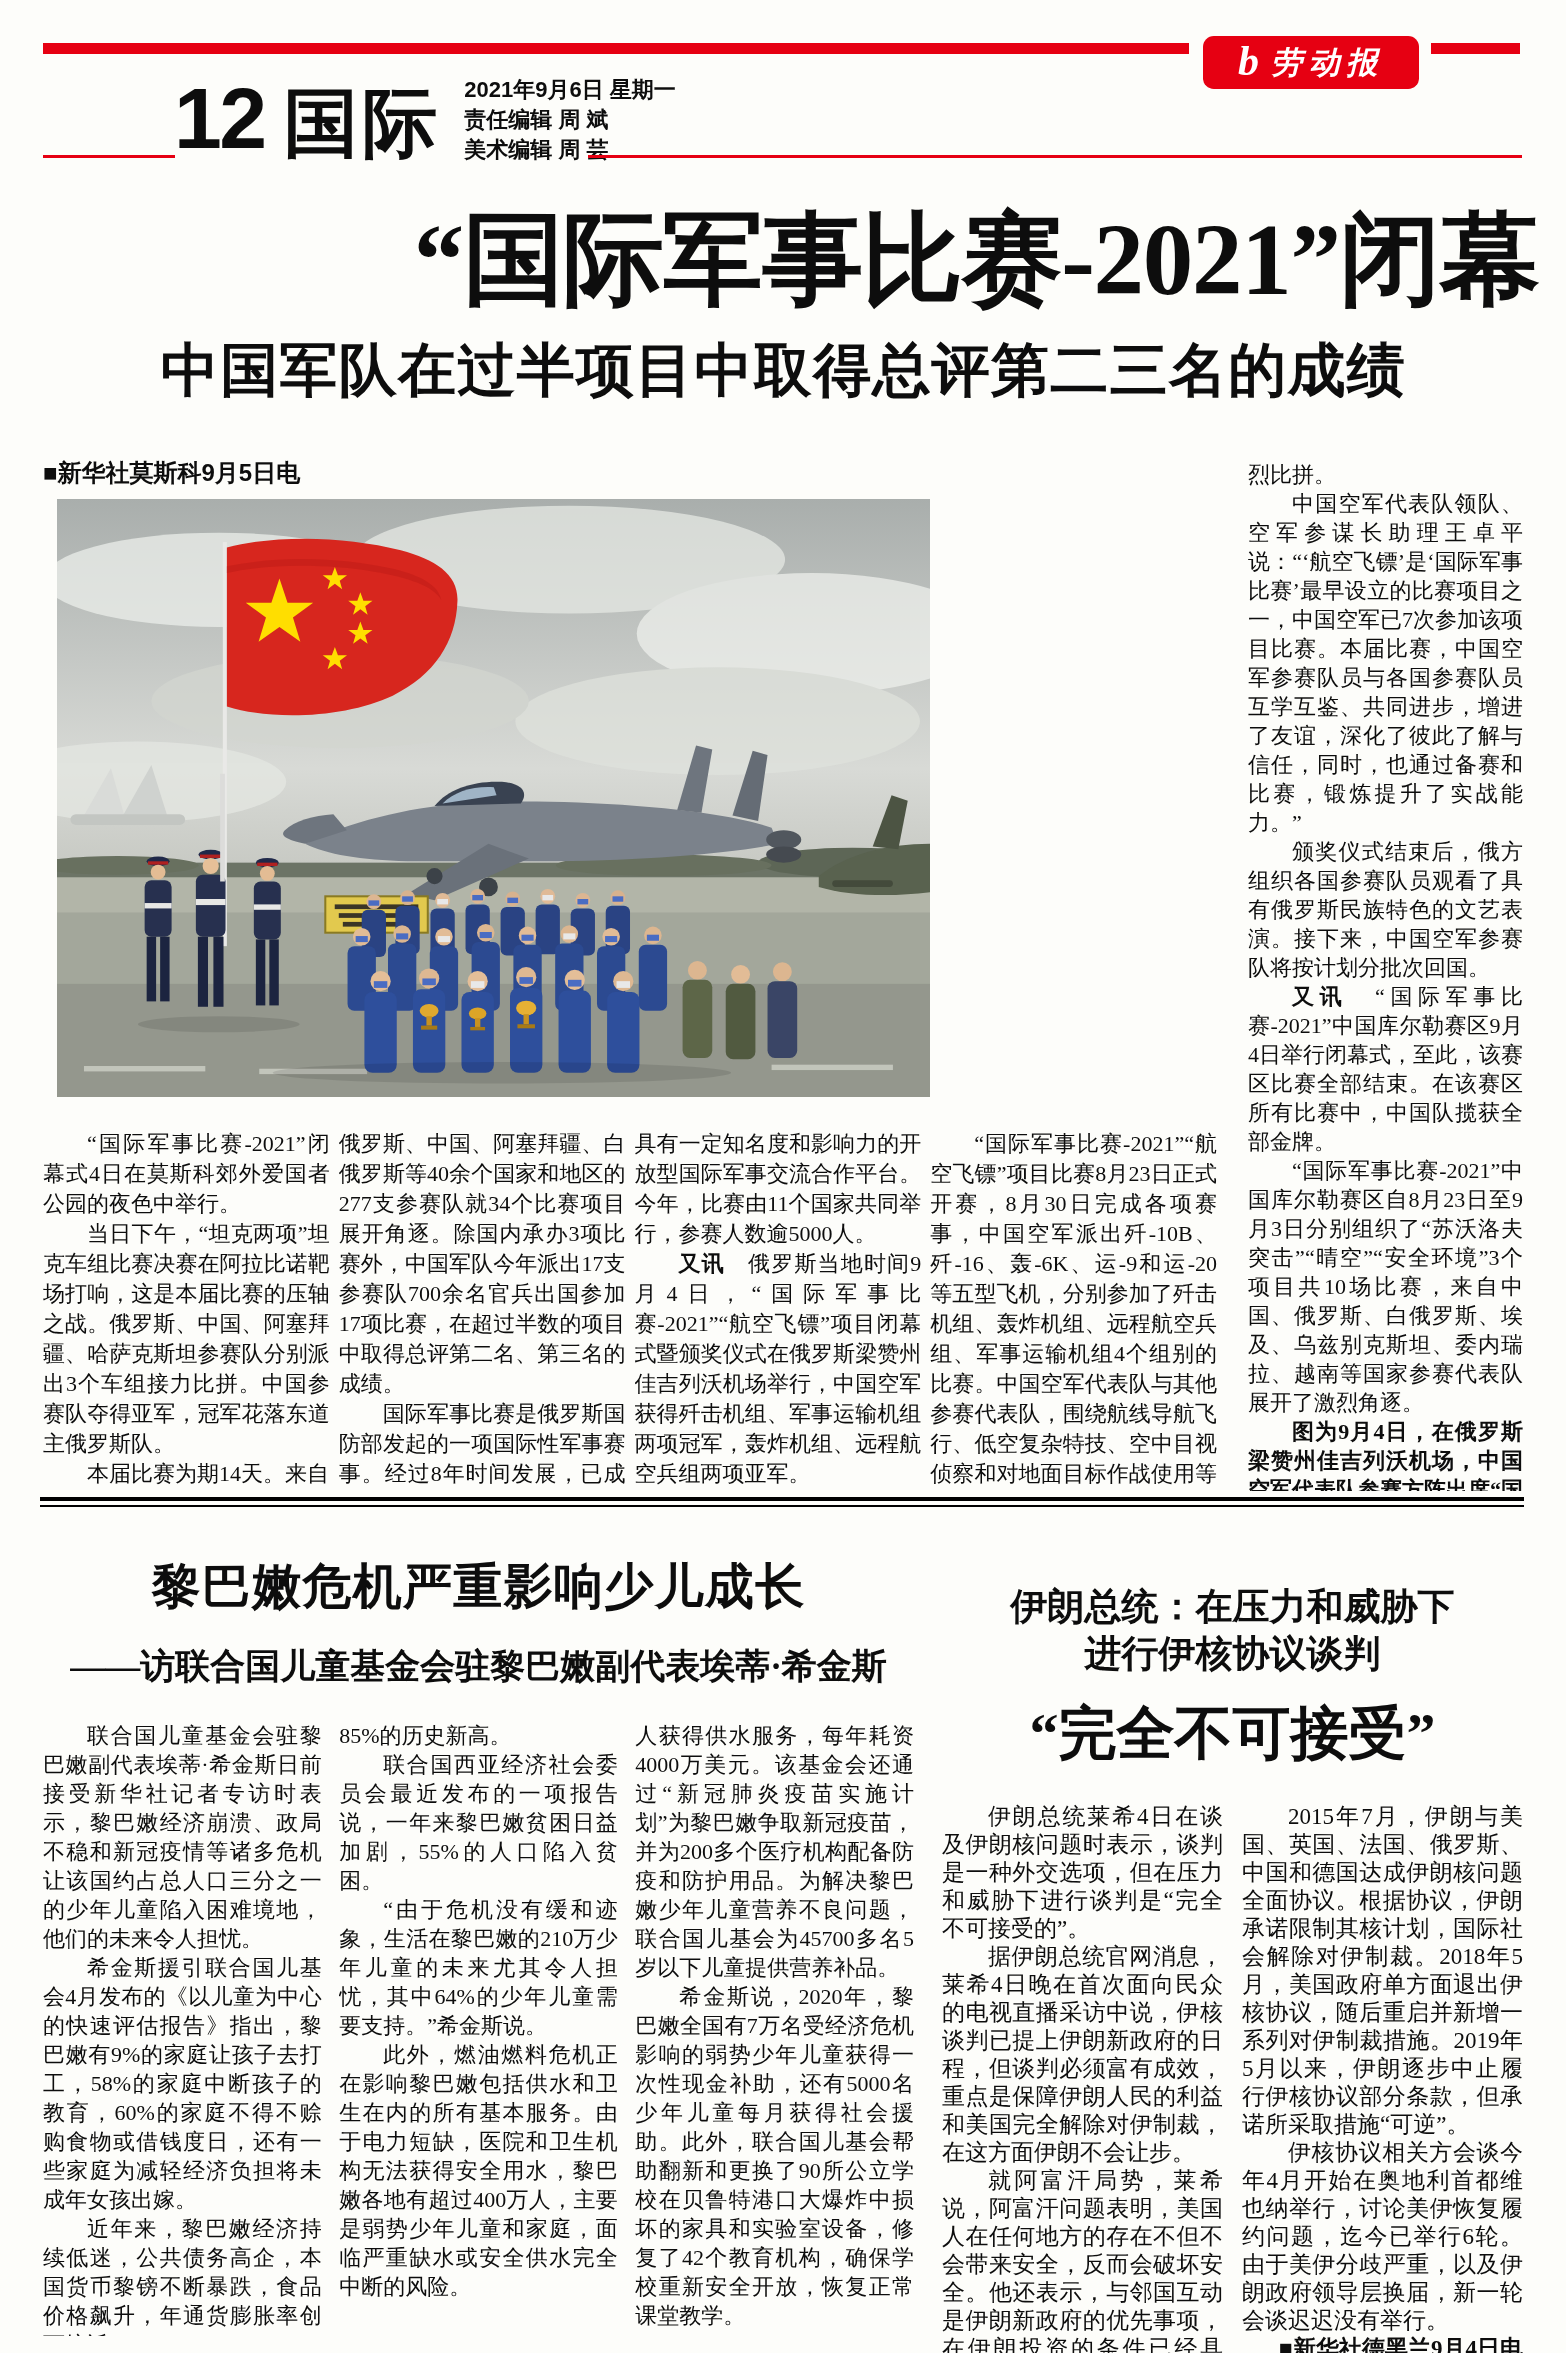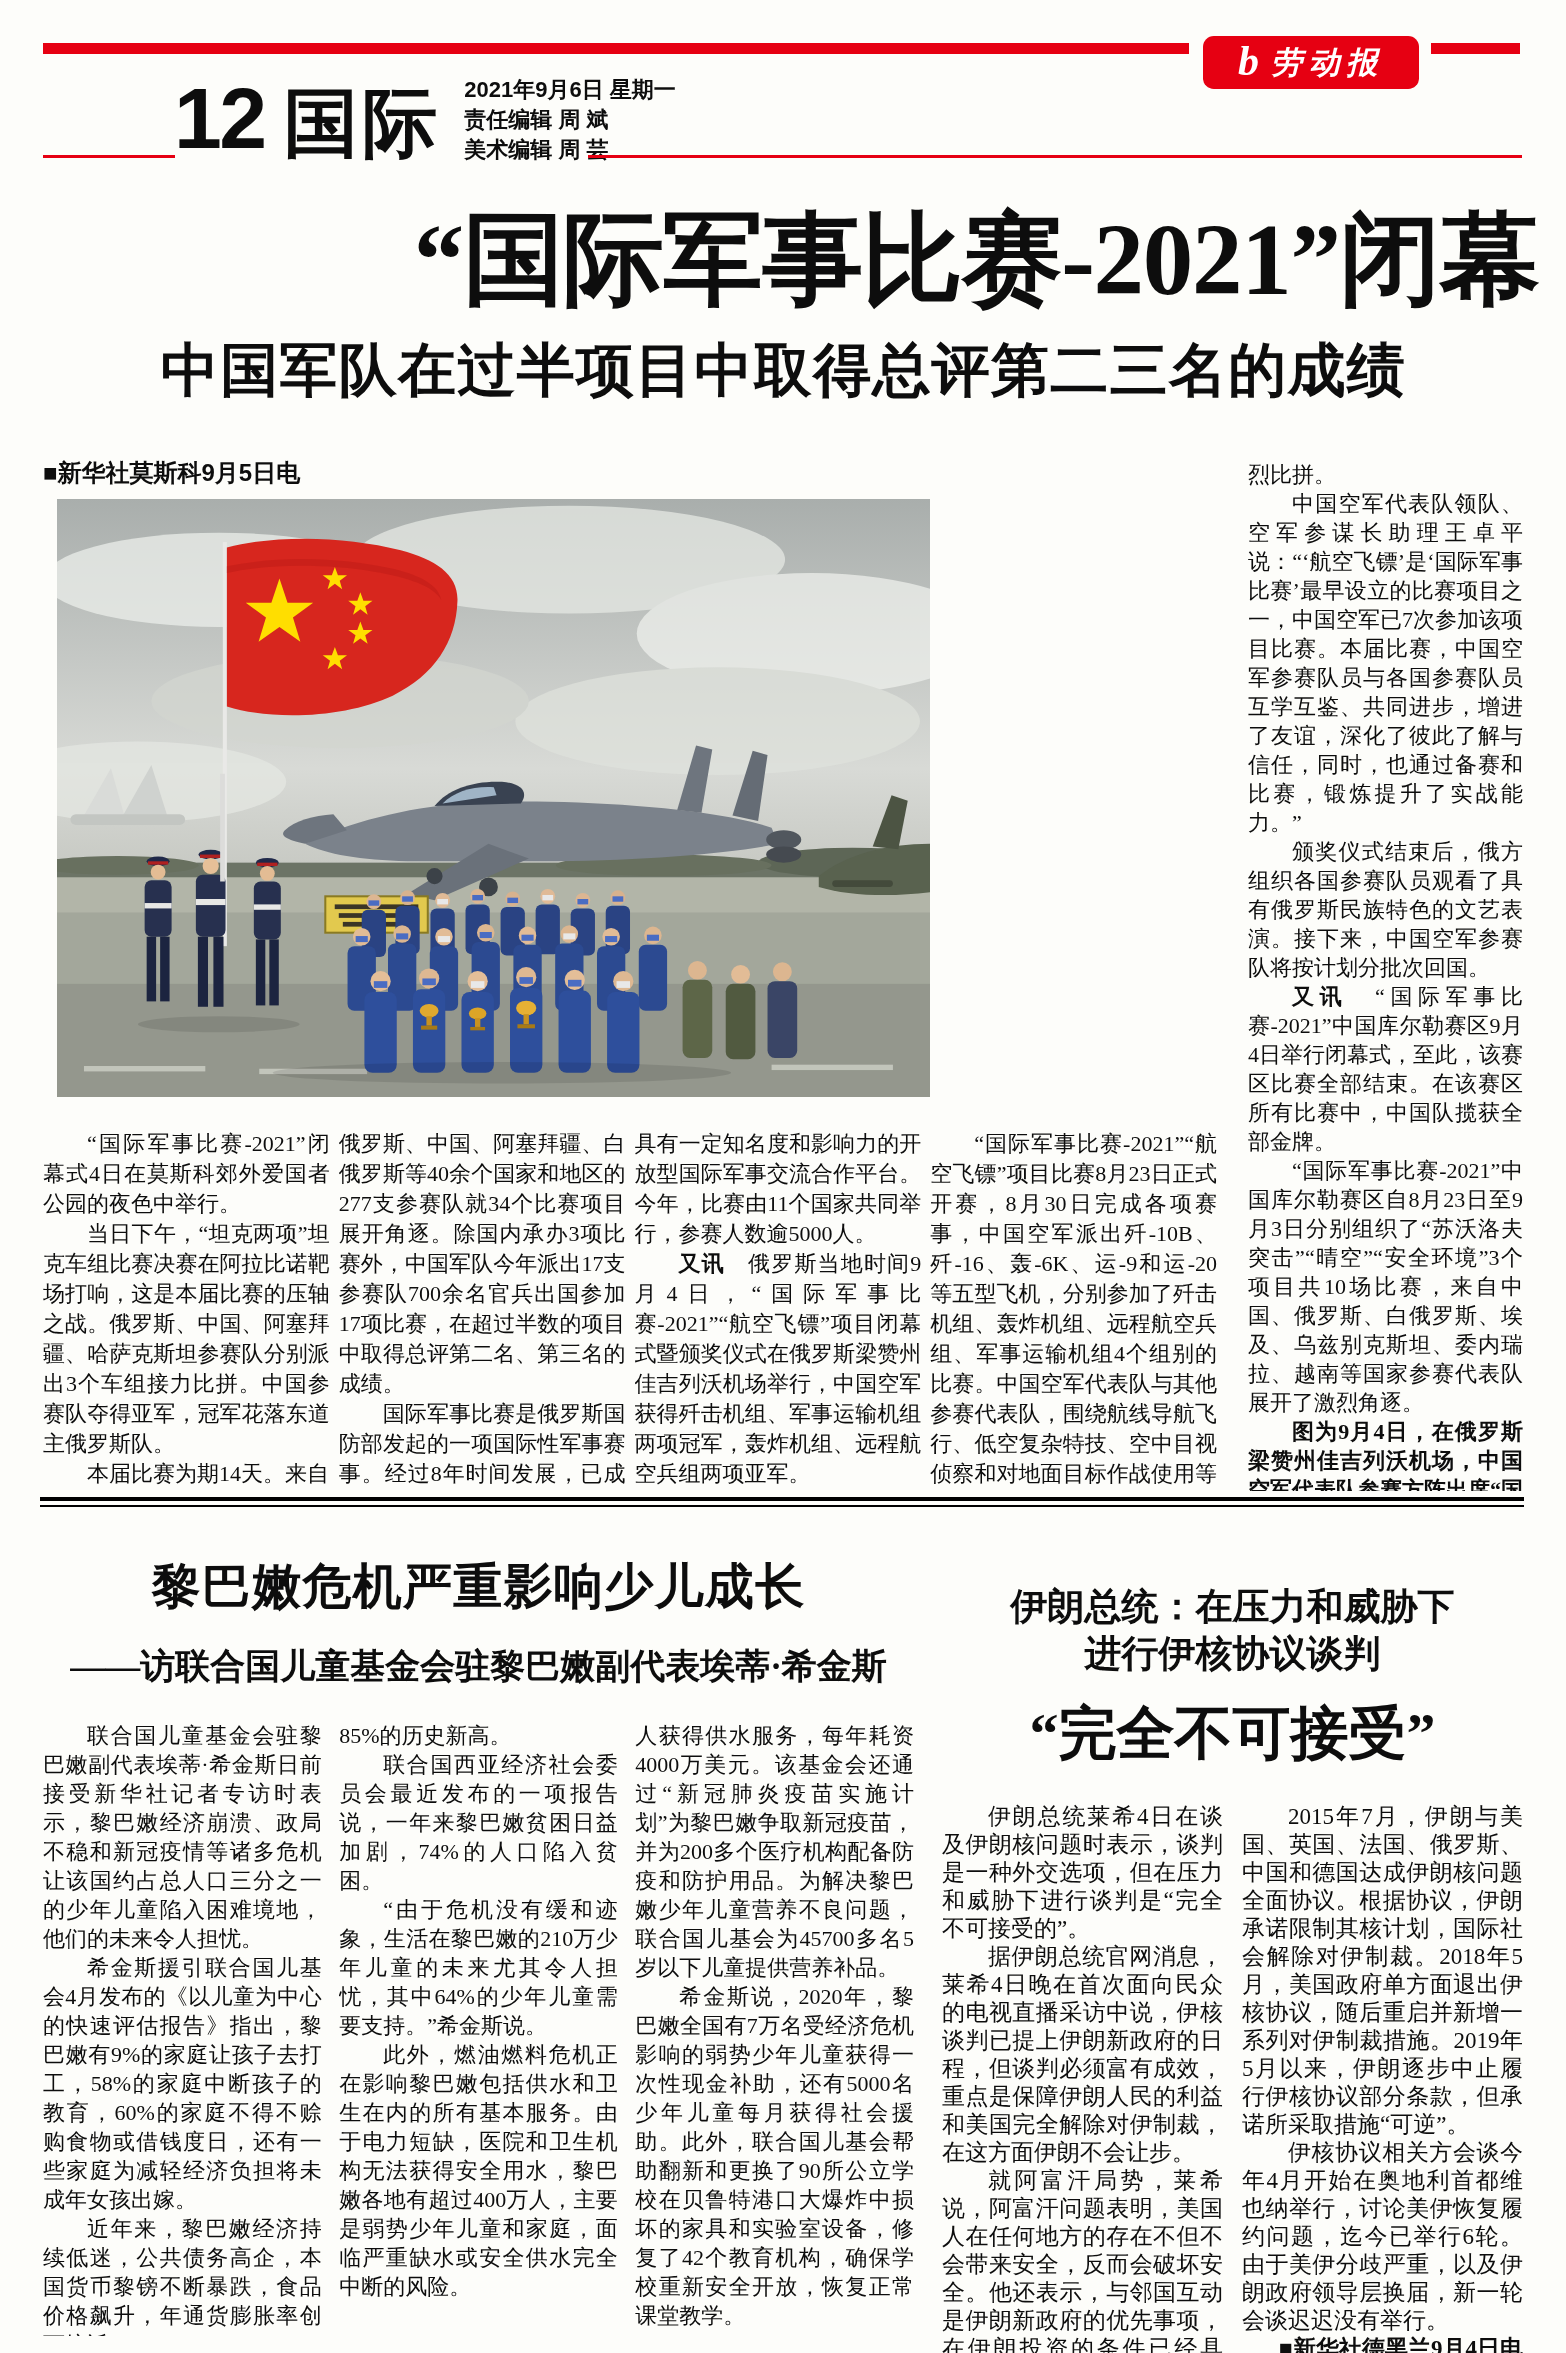--- a/index.html
+++ b/index.html
@@ -400,21 +400,21 @@
     <h3 class="leb-headline">黎巴嫩危机严重影响少儿成长</h3>
     <div class="leb-subhead">——访联合国儿童基金会驻黎巴嫩副代表埃蒂·希金斯</div>
     <div class="leb-cols">
       <div class="col">
           <p class="para ind">联合国儿童基金会驻黎巴嫩副代表埃蒂·希金斯日前接受新华社记者专访时表示，黎巴嫩经济崩溃、政局不稳和新冠疫情等诸多危机让该国约占总人口三分之一的少年儿童陷入困难境地，他们的未来令人担忧。</p>
           <p class="para ind">希金斯援引联合国儿基会4月发布的《以儿童为中心的快速评估报告》指出，黎巴嫩有9%的家庭让孩子去打工，58%的家庭中断孩子的教育，60%的家庭不得不赊购食物或借钱度日，还有一些家庭为减轻经济负担将未成年女孩出嫁。</p>
           <p class="para ind">近年来，黎巴嫩经济持续低迷，公共债务高企，本国货币黎镑不断暴跌，食品价格飙升，年通货膨胀率创下接近</p>
         </div>
       <div class="col">
           <p class="para">85%的历史新高。</p>
-          <p class="para ind">联合国西亚经济社会委员会最近发布的一项报告说，一年来黎巴嫩贫困日益加剧，74%的人口陷入贫困。</p>
+          <p class="para ind">联合国西亚经济社会委员会最近发布的一项报告说，一年来黎巴嫩贫困日益加剧，55%的人口陷入贫困。</p>
           <p class="para ind">“由于危机没有缓和迹象，生活在黎巴嫩的210万少年儿童的未来尤其令人担忧，其中64%的少年儿童需要支持。”希金斯说。</p>
           <p class="para ind">此外，燃油燃料危机正在影响黎巴嫩包括供水和卫生在内的所有基本服务。由于电力短缺，医院和卫生机构无法获得安全用水，黎巴嫩各地有超过400万人，主要是弱势少年儿童和家庭，面临严重缺水或安全供水完全中断的风险。</p>
         </div>
       <div class="col">
           <p class="para">人获得供水服务，每年耗资4000万美元。该基金会还通过“新冠肺炎疫苗实施计划”为黎巴嫩争取新冠疫苗，并为200多个医疗机构配备防疫和防护用品。为解决黎巴嫩少年儿童营养不良问题，联合国儿基会为45700多名5岁以下儿童提供营养补品。</p>
           <p class="para ind">希金斯说，2020年，黎巴嫩全国有7万名受经济危机影响的弱势少年儿童获得一次性现金补助，还有5000名少年儿童每月获得社会援助。此外，联合国儿基会帮助翻新和更换了90所公立学校在贝鲁特港口大爆炸中损坏的家具和实验室设备，修复了42个教育机构，确保学校重新安全开放，恢复正常课堂教学。</p>
         </div>
     </div>
   </div>
 

